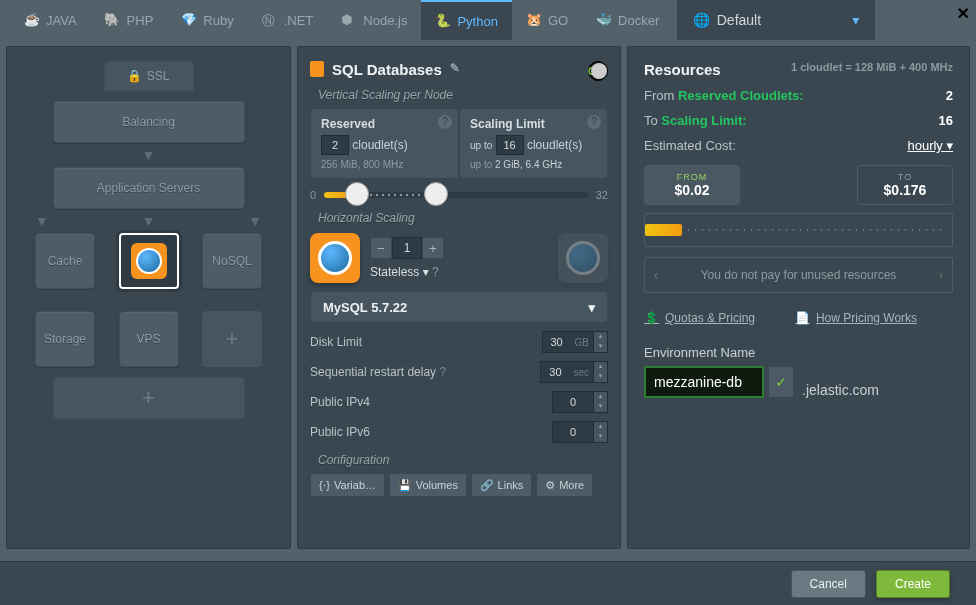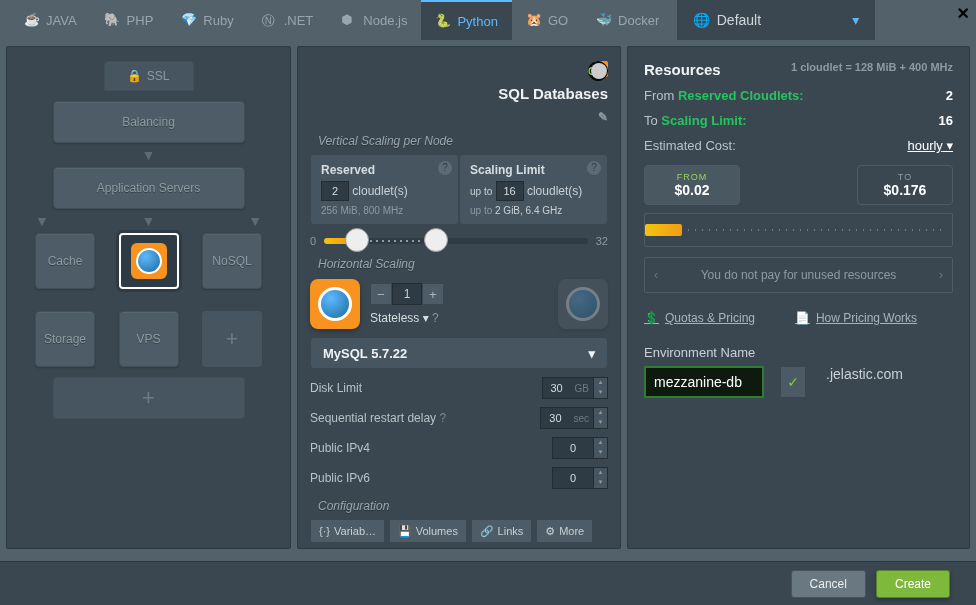--- a/index.html
+++ b/index.html
@@ -25,21 +25,21 @@
   .arrow-down { text-align: center; color: #5d6b74; font-size: 14px; margin: 4px 0; }
   .row3 { display: flex; justify-content: space-between; margin: 0 10px; }
   .add-tile { width: 60px; height: 56px; background: #475560; border-radius: 4px; display: flex; align-items: center; justify-content: center; color: #6d7b84; font-size: 22px; }
   .add-wide { width: 192px; height: 42px; margin: 10px auto 0; background: #475560; border-radius: 4px; display: flex; align-items: center; justify-content: center; color: #6d7b84; font-size: 22px; border: 1px solid #414f58; }
   .ssl-chip { width: 90px; height: 30px; margin: 0 auto 10px; background: #475560; border-radius: 4px 4px 0 0; display: flex; align-items: center; justify-content: center; color: #8e9aa2; font-size: 12px; gap: 4px; border: 1px solid #414f58; }
   .sql-icon { width: 36px; height: 36px; background: #f7931e; border-radius: 6px; display: inline-block; position: relative; }
   .sql-icon::after { content: ""; position: absolute; inset: 5px; border-radius: 50%; background: radial-gradient(circle at 35% 30%, #5fb8ff, #1a6b9e); border: 2px solid #fff; }
 
   
   .mid { width: 324px; padding: 14px 12px; border: 1px solid #2c3a43; position: relative; }
-  .mid h3 { color: #eef2f4; font-size: 15px; font-weight: 600; display: flex; align-items: flex-end; gap: 8px; flex-direction: column; }
+  .mid h3 { color: #eef2f4; font-size: 15px; font-weight: 600; display: flex; align-items: flex-start; gap: 8px; }
   .db-ico { width: 14px; height: 16px; background: #f7931e; border-radius: 2px; display: inline-block; }
   .toggle { position: absolute; right: 12px; top: 14px; width: 20px; height: 20px; background: #111; border-radius: 10px; display: flex; align-items: center; justify-content: flex-end; padding: 0 4px; color: #7fd13b; font-size: 10px; font-weight: bold; border: 1px solid #000; }
   .toggle::before { content: ""; width: 16px; height: 16px; background: #ccc; border-radius: 50%; position: absolute; left: 2px; }
   .sect-label { color: #9aa6ad; font-size: 12px; margin: 10px 8px 6px; text-shadow: 0 1px 0 rgba(0,0,0,.3); font-style: italic; }
   .scale-cards { display: flex; gap: 0; }
   .card { background: #475560; border-radius: 4px; padding: 8px 10px; flex: 1; position: relative; font-size: 12px; border: 1px solid #3a4750; }
   .card .ttl { color: #d6dde1; font-weight: 600; margin-bottom: 4px; }
   .card .q { position: absolute; right: 6px; top: 6px; width: 14px; height: 14px; border-radius: 50%; background: #5d6b74; color: #2f3b44; font-size: 10px; text-align: center; line-height: 14px; }
   .numbox { width: 28px; height: 20px; background: #2f3b44; color: #d6dde1; border: 1px solid #222c33; text-align: center; display: inline-block; line-height: 18px; font-size: 11px; }
   .sub { color: #8e9aa2; font-size: 10px; margin-top: 4px; }
@@ -89,21 +89,21 @@
   .cost-fill { flex: 1; }
   .pbar { height: 34px; border: 1px solid #4d5c66; border-radius: 2px; position: relative; background: #3a4750; margin-bottom: 10px; }
   .pbar .y { position: absolute; left: 0; top: 10px; height: 12px; width: 12%; background: linear-gradient(90deg, #f1c40f, #f39c12); border-radius: 2px; }
   .pbar .d { position: absolute; left: 13%; right: 2%; top: 14px; height: 4px; background-image: radial-gradient(circle, #6d7b84 1px, transparent 1px); background-size: 7px 4px; }
   .pay-msg { border: 1px solid #4d5c66; border-radius: 2px; height: 36px; display: flex; align-items: center; justify-content: center; font-size: 12px; color: #8e9aa2; position: relative; }
   .pay-msg .chev { position: absolute; width: 22px; height: 100%; display: flex; align-items: center; justify-content: center; color: #6d7b74; cursor: pointer; }
   .chev.l { left: 0; } .chev.r { right: 0; }
   .links-row { display: flex; gap: 40px; margin: 18px 0 20px; font-size: 12px; }
   .links-row a { color: #a8b4bb; text-decoration: underline; display: flex; gap: 6px; align-items: center; cursor: pointer; }
   .env-label { font-size: 13px; color: #c9d1d6; margin-bottom: 6px; }
-  .env-row { display: flex; align-items: flex-start; gap: 16px; }
+  .env-row { display: flex; align-items: flex-end; gap: 4px; }
   .env-input { background: #0d1a0d; border: 2px solid #2e7d32; color: #fff; padding: 6px 8px; font-size: 14px; width: 120px; }
   .env-ok { width: 26px; height: 32px; background: #4b5a64; display: flex; align-items: center; justify-content: center; color: #7fd13b; font-size: 14px; border: 1px solid #3a4750; cursor: pointer; }
   .env-dom { color: #c9d1d6; font-size: 14px; margin-left: 4px; }
 
   
   .footer { position: absolute; bottom: 0; left: 0; right: 0; height: 44px; background: #3a4750; display: flex; align-items: center; justify-content: flex-end; padding: 0 26px; gap: 10px; border-top: 1px solid #2c3a43; }
   .btn { height: 28px; padding: 0 18px; border-radius: 3px; font-size: 12px; cursor: pointer; border: 1px solid rgba(0,0,0,.3); }
   .btn.cancel { background: #6a7882; color: #e9eef1; }
   .btn.create { background: #7fb93c; color: #fff; box-shadow: 0 2px 4px rgba(0,0,0,.3); }
 </style>

